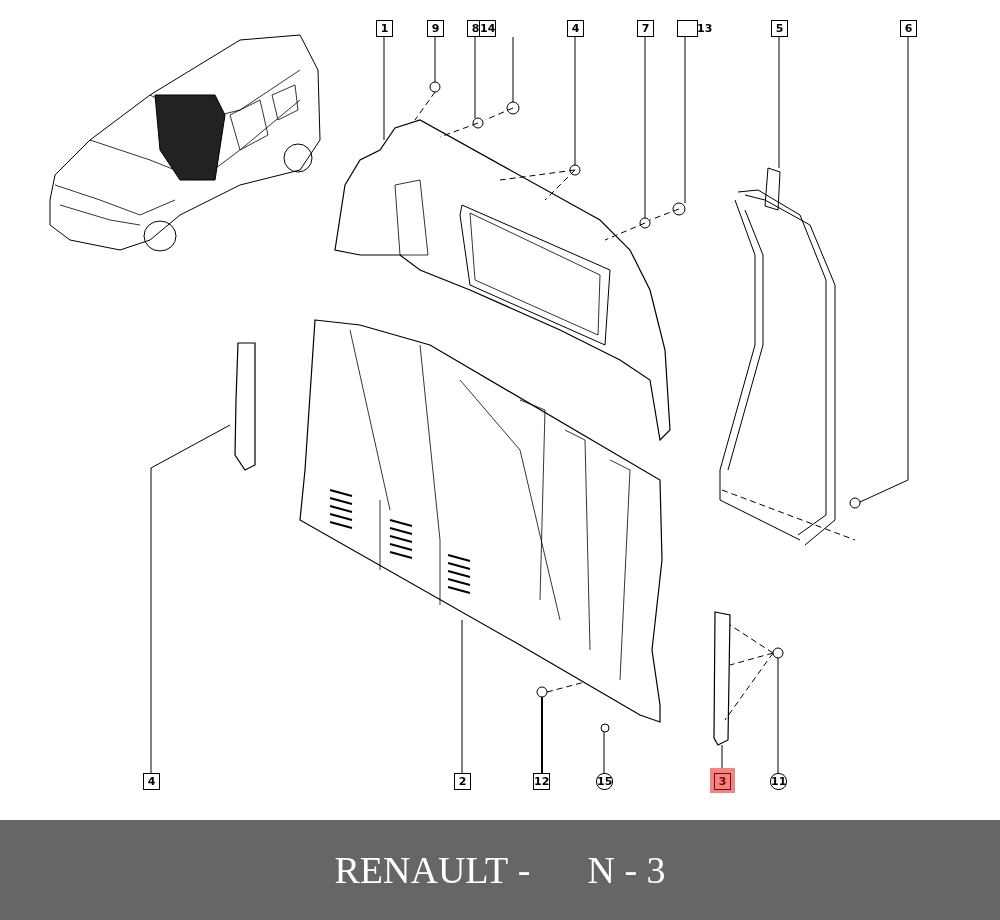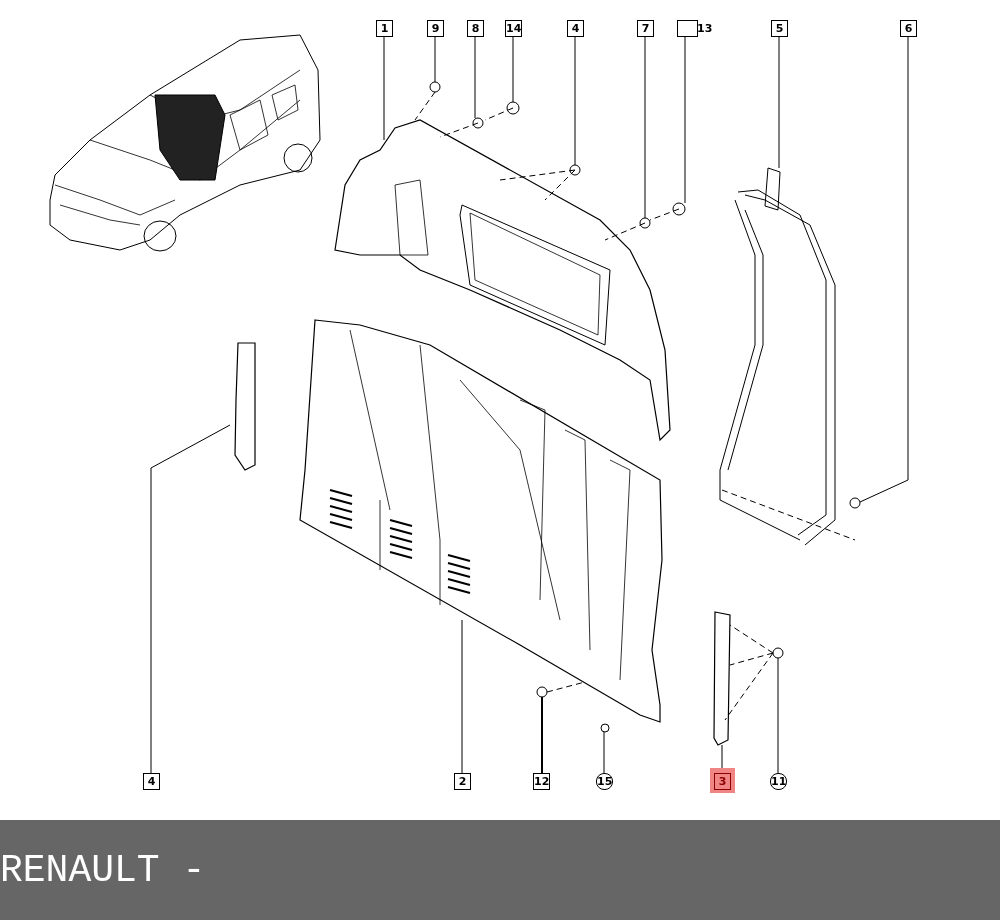--- a/index.html
+++ b/index.html
@@ -3,21 +3,21 @@
 <meta charset="utf-8">
 <style>
   html, body { margin: 0; padding: 0; }
   body { width: 1000px; height: 920px; background: #ffffff; position: relative; overflow: hidden; font-family: "Liberation Sans", sans-serif; }
   #diagram { position: absolute; left: 0; top: 0; width: 1000px; height: 820px; }
   .callout { position: absolute; width: 17px; height: 17px; border: 1px solid #000; background: #fff; box-sizing: border-box;
     font-family: "DejaVu Sans", sans-serif; font-weight: bold; font-size: 11px; line-height: 15px; text-align: center; color: #000; cursor: pointer; }
   .hl { position: absolute; width: 25px; height: 25px; background: #f08585; }
   .callout.active { color: #8b0000; border-color: #8b0000; background: transparent; }
   #footer { position: absolute; left: 0; top: 820px; width: 1000px; height: 100px; background: #666666; }
-  #footer-text { position: absolute; left: 0; top: 0; width: 1000px; height: 100px; display: flex; align-items: center; color: #fff; font-family: Liberation Mono, monospace; font-size: 38px; letter-spacing: 0px; white-space: pre; }
+  #footer-text { position: absolute; left: 0; top: 0; width: 1000px; height: 100px; display: flex; justify-content: center; align-items: center; color: #fff; font-family: Liberation Serif, serif; font-size: 38px; letter-spacing: 0px; white-space: pre; }
   #footer-text span { white-space: pre; }
   svg .ln { stroke: #000; stroke-width: 1; fill: none; }
   svg .thin { stroke: #000; stroke-width: 0.8; fill: none; }
   svg .dash { stroke: #000; stroke-width: 1; fill: none; stroke-dasharray: 6 4; }
   svg .part { stroke: #000; stroke-width: 1.2; fill: #fff; }
 </style>
 </head>
 <body>
 
 <div id="diagram">
@@ -122,31 +122,31 @@
       <line x1="722" y1="770" x2="722" y2="745"></line>
       <line x1="778" y1="773" x2="778" y2="658"></line>
     </g>
   </svg>
 
   <div class="hl" style="left:710px; top:768px;"></div>
 
   <div class="callout" style="left:376px; top:20px;">1</div>
   <div class="callout" style="left:427px; top:20px;">9</div>
   <div class="callout" style="left:467px; top:20px;">8</div>
-  <div class="callout" style="left:505px; top:20px;">14</div>
+  <div class="callout" style="left:479px; top:20px;">14</div>
   <div class="callout" style="left:567px; top:20px;">4</div>
   <div class="callout" style="left:637px; top:20px;">7</div>
   <div class="callout" style="left:677px; top:20px;padding-left:19px;">13</div>
   <div class="callout" style="left:771px; top:20px;">5</div>
   <div class="callout" style="left:900px; top:20px;">6</div>
   <div class="callout" style="left:143px; top:773px;">4</div>
   <div class="callout" style="left:454px; top:773px;">2</div>
   <div class="callout" style="left:533px; top:773px;">12</div>
   <div class="callout" style="left:596px; top:773px;border-radius:8px;">15</div>
   <div class="callout active" style="left:714px; top:773px;">3</div>
   <div class="callout" style="left:770px; top:773px;border-radius:8px;">11</div>
 </div>
 
 <div id="footer">
   <div id="footer-text">
-    <span>RENAULT</span><span> - </span><span>     </span>
+    <span>RENAULT</span><span> - </span><span>     </span><span>N - 3</span>
   </div>
 </div>
 
 </body></html>

